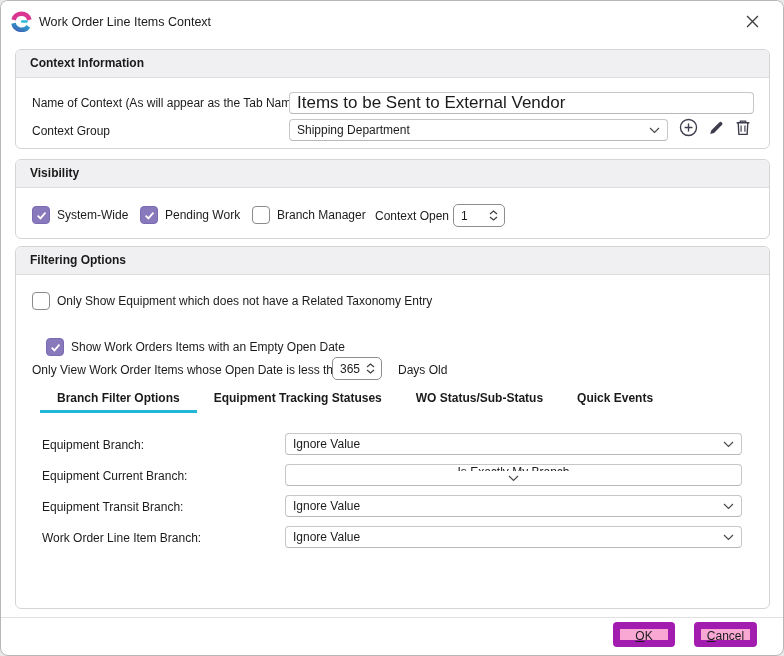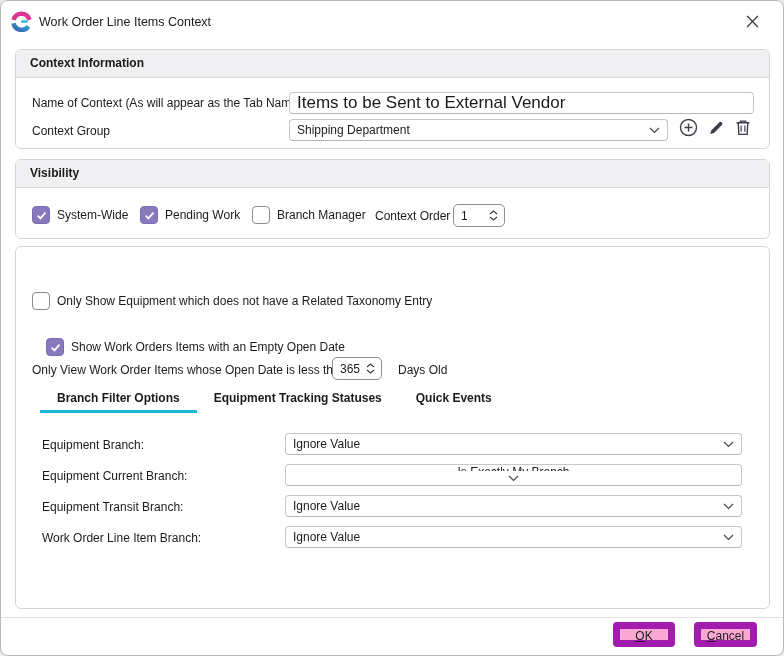--- a/index.html
+++ b/index.html
@@ -188,39 +188,40 @@
       </span>
       <span>Pending Work</span>
     </div>
     <div class="cb-field" style="left:236px; top:46px;">
       <span class="cb">
         
       </span>
       <span>Branch Manager</span>
     </div>
 
-    <span class="field-label" style="left:359px; top:49px;">Context Order</span>
+    <span class="field-label" style="left:359px; top:49px;">Context Open</span>
     <div class="spinner" style="left:437px; top:44px; width:52px;">
       <span class="val">1</span>
       <span class="spin-arrows">
         <span>
             <svg width="9" height="5" viewBox="0 0 9 5">
               <path d="M1 4 L4.5 1 L8 4" stroke="#3c3c3c" stroke-width="1.1" fill="none"></path>
             </svg>
           </span>
         <span>
             <svg width="9" height="5" viewBox="0 0 9 5">
               <path d="M1 1 L4.5 4 L8 1" stroke="#3c3c3c" stroke-width="1.1" fill="none"></path>
             </svg>
           </span>
       </span>
     </div>
   </section>
 
   <section class="group group-filt">
+    <div class="group-header">Filtering Options</div>
 
     <div class="cb-field" style="left:16px; top:45px;">
       <span class="cb">
         
       </span>
       <span>Only Show Equipment which does not have a Related Taxonomy Entry</span>
     </div>
     <div class="cb-field" style="left:30px; top:91px;">
       <span class="cb checked">
         <svg width="11" height="11" viewBox="0 0 10 10">
@@ -249,20 +250,23 @@
     <span class="field-label" style="left:382px; top:116px;">Days Old</span>
 
     <div class="tabs">
       <div class="tab active">
         <span>Branch Filter Options</span>
       </div>
       <div class="tab">
         <span>Equipment Tracking Statuses</span>
       </div>
       <div class="tab">
+        <span>WO Status/Sub-Status</span>
+      </div>
+      <div class="tab">
         <span>Quick Events</span>
       </div>
     </div>
 
     <span class="field-label" style="left:26px; top:191px;">Equipment Branch:</span>
     <div class="combo" style="left:269px; top:186px; width:457px;">
       <span class="val">Ignore Value</span>
       <span>
         <svg width="11" height="7" viewBox="0 0 11 7">
             <path d="M1 1 L5.5 5.5 L10 1" stroke="#4a4a4a" stroke-width="1.2" fill="none"></path>

